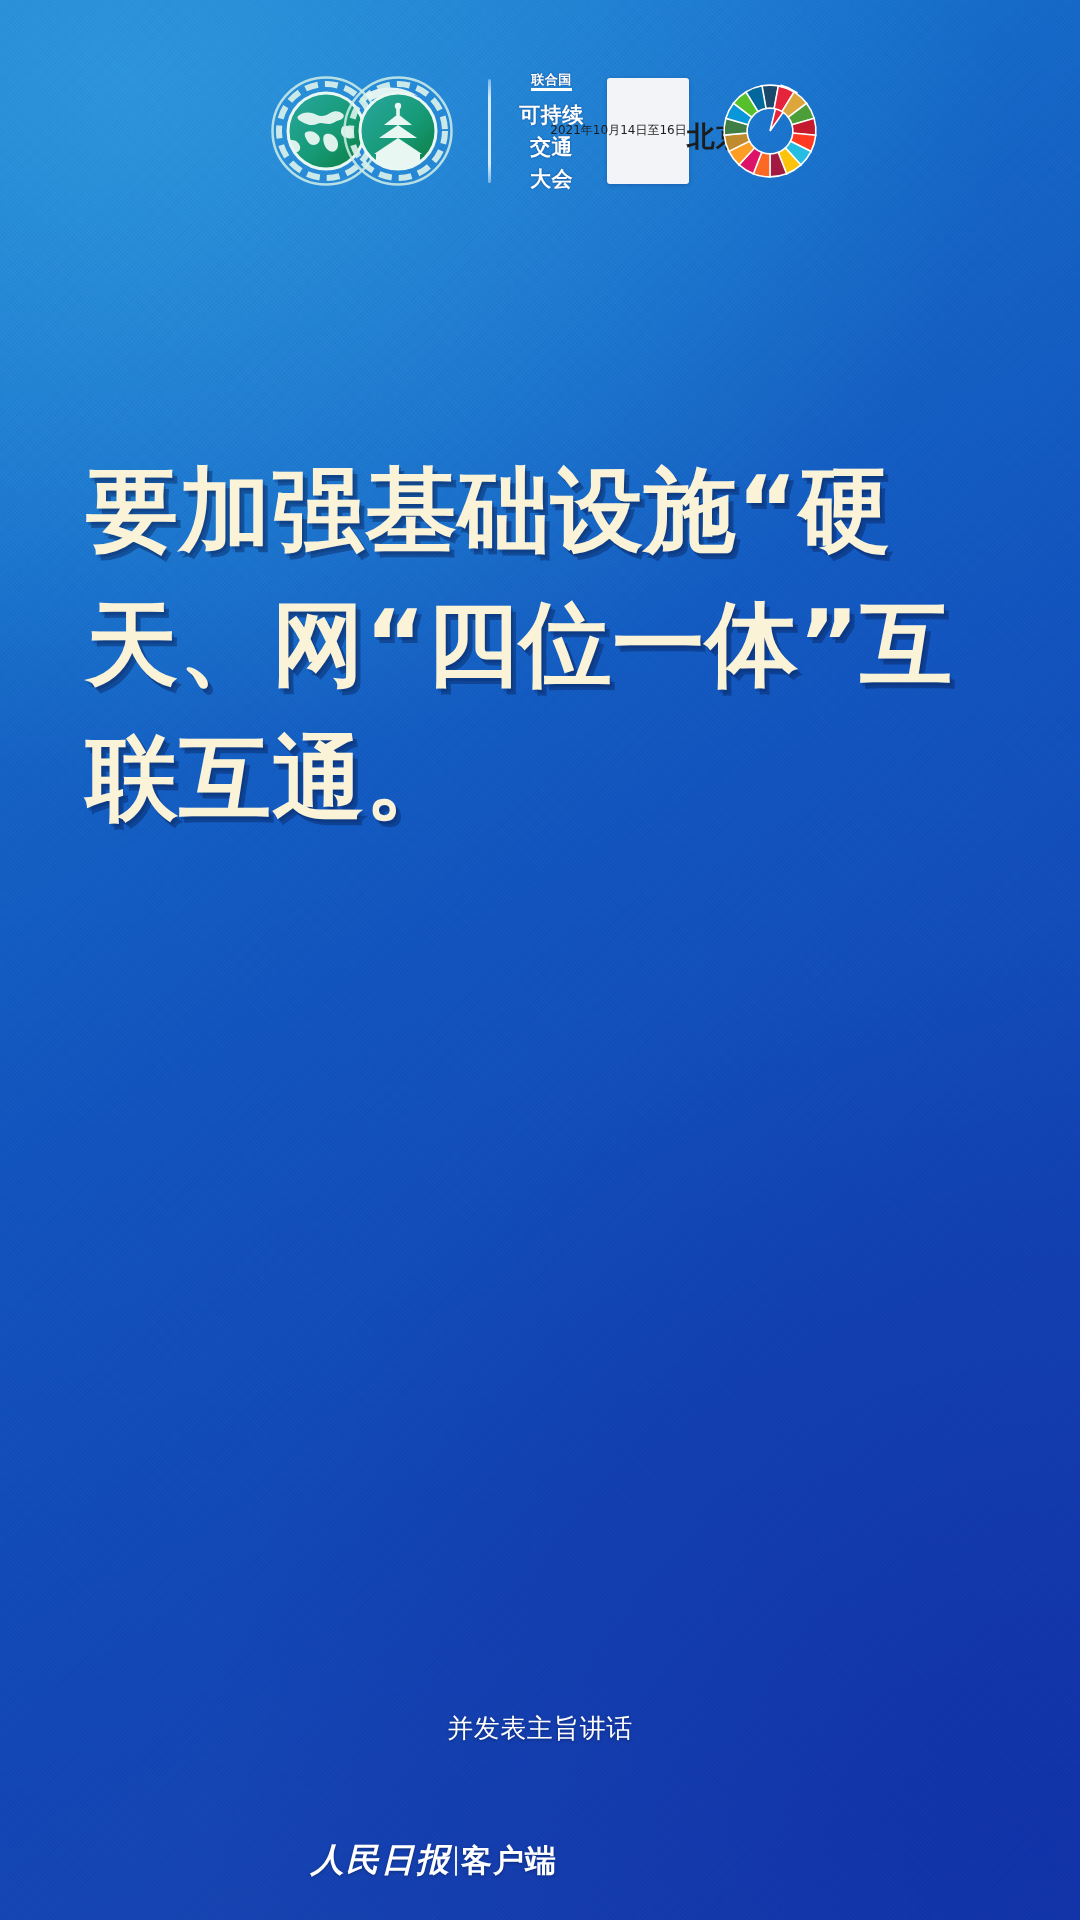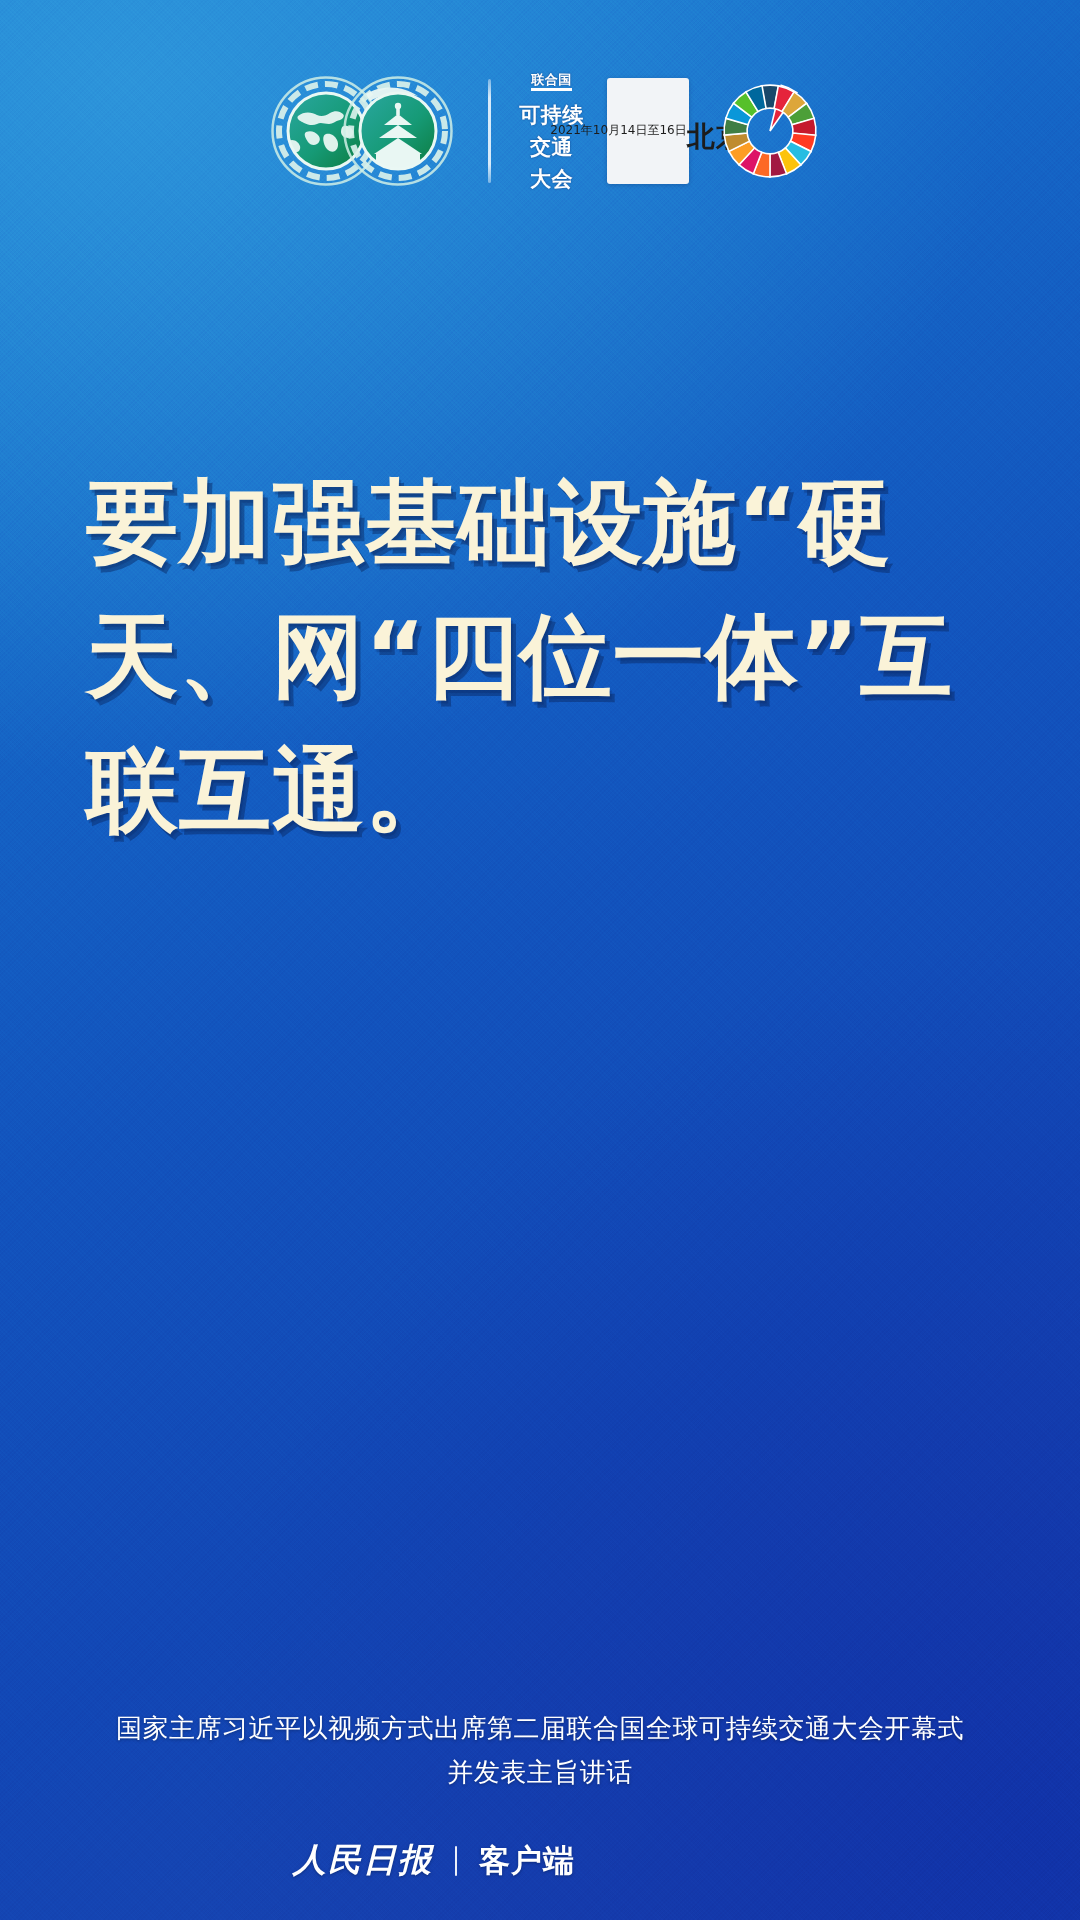--- a/index.html
+++ b/index.html
@@ -125,21 +125,21 @@
     flex: 0 0 auto;
     margin-left: 28px;
     width: 106px;
     height: 106px;
   }
 
   
   .headline {
     position: absolute;
     left: 86px;
-    top: 456px;
+    top: 444px;
     width: 920px;
     z-index: 4;
   }
   .headline .hl-line {
     font-family: "DejaVu Sans", "Liberation Sans", sans-serif;
     font-weight: 700;
     font-size: 92px;
     line-height: 134px;
     color: #faf3d8;
     letter-spacing: 1px;
@@ -169,21 +169,21 @@
 
   
   .brand {
     position: absolute;
     left: 0;
     top: 1838px;
     width: 868px;
     display: flex;
     align-items: center;
     justify-content: center;
-    gap: 22px;
+    gap: 4px;
     z-index: 4;
   }
   .brand .brand-mark {
     font-family: "DejaVu Serif", "Liberation Serif", serif;
     font-style: italic;
     font-weight: 700;
     font-size: 33px;
     color: #ffffff;
     letter-spacing: 2px;
     text-shadow: 0 1px 3px rgba(6,26,72,.5);
@@ -305,21 +305,20 @@
     </div>
   </div>
 
   <div class="headline">
     <div class="hl-line">要加强基础设施“硬</div>
     <div class="hl-line">天、网“四位一体”互</div>
     <div class="hl-line">联互通。</div>
   </div>
 
   <div class="caption">
-    <div class="cap-line">国家主席习近平以视频方式出席第二届联合国全球可持续交通大会开幕式</div>
     <div class="cap-line">并发表主旨讲话</div>
   </div>
 
   <div class="brand">
     <span class="brand-mark">人民日报</span>
     <span class="brand-sep"></span>
     <span class="brand-app">客户端</span>
   </div>
 
 </div>

